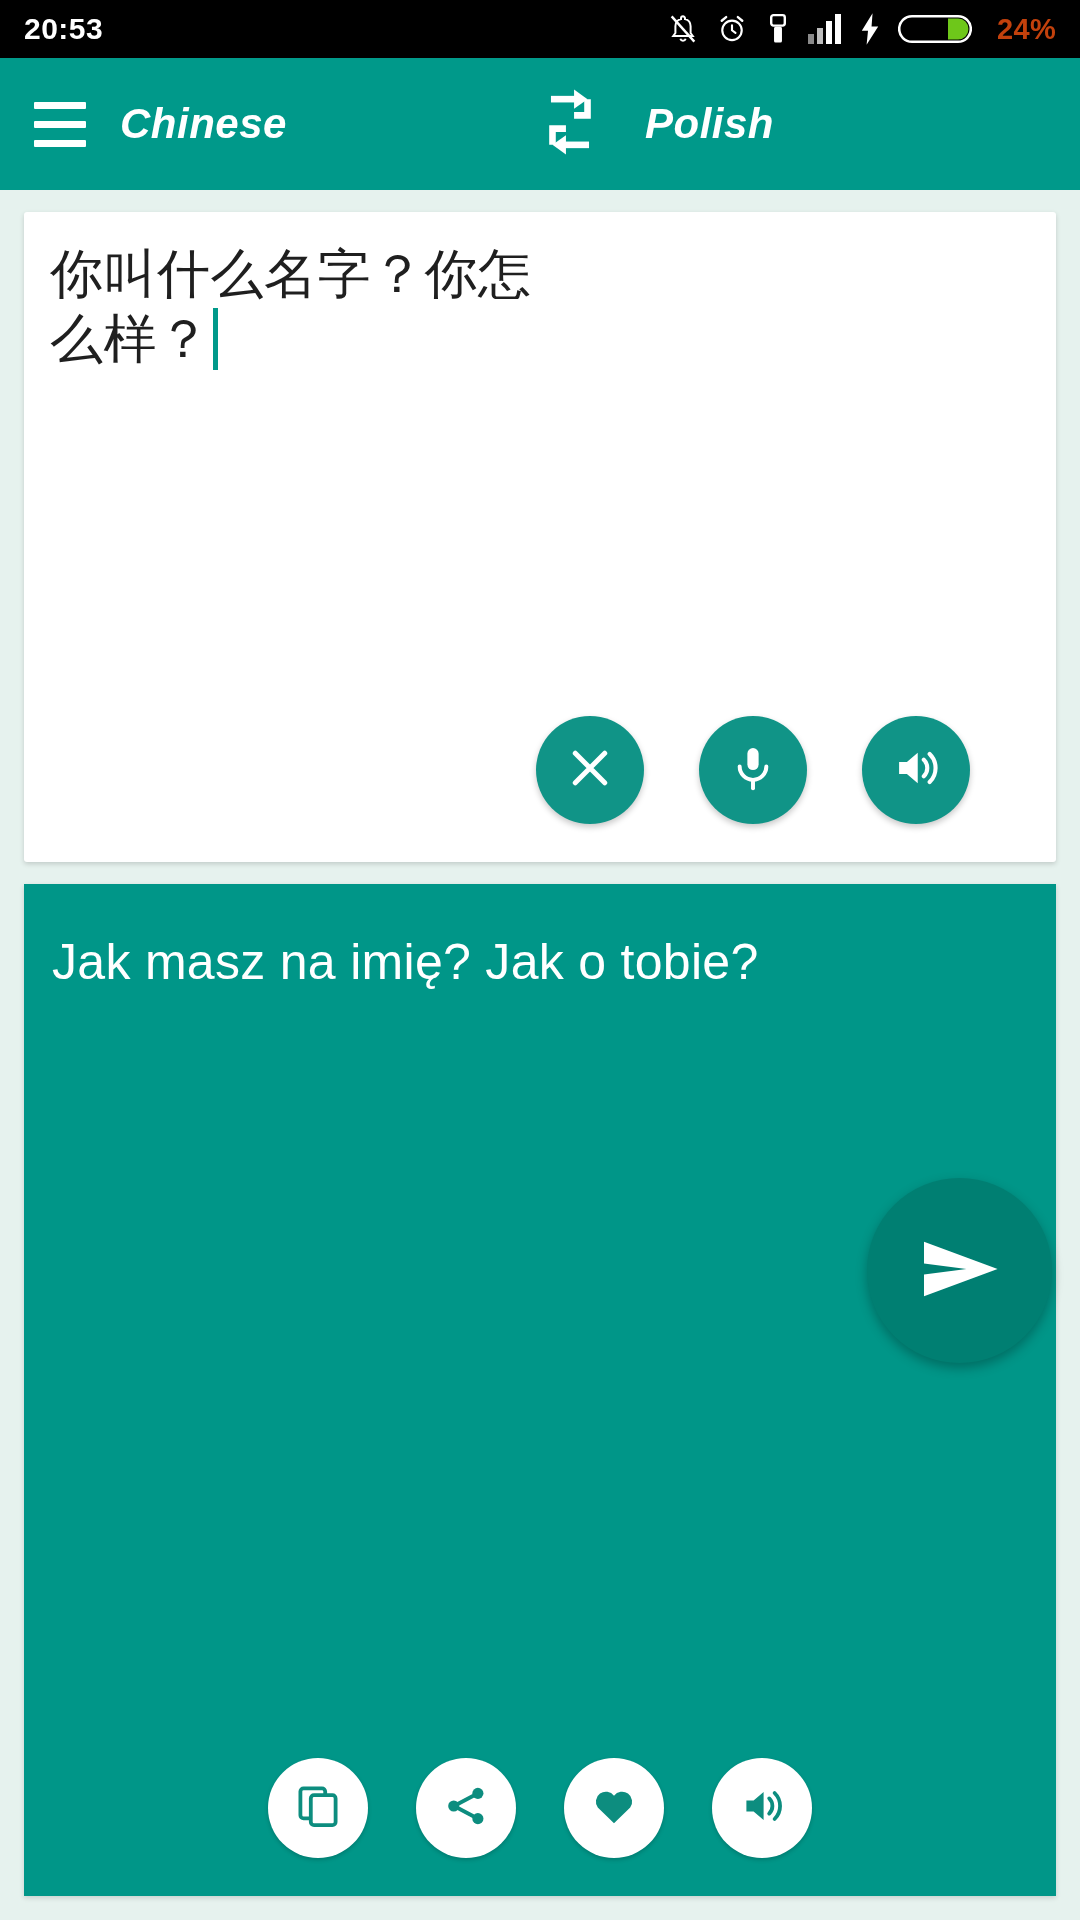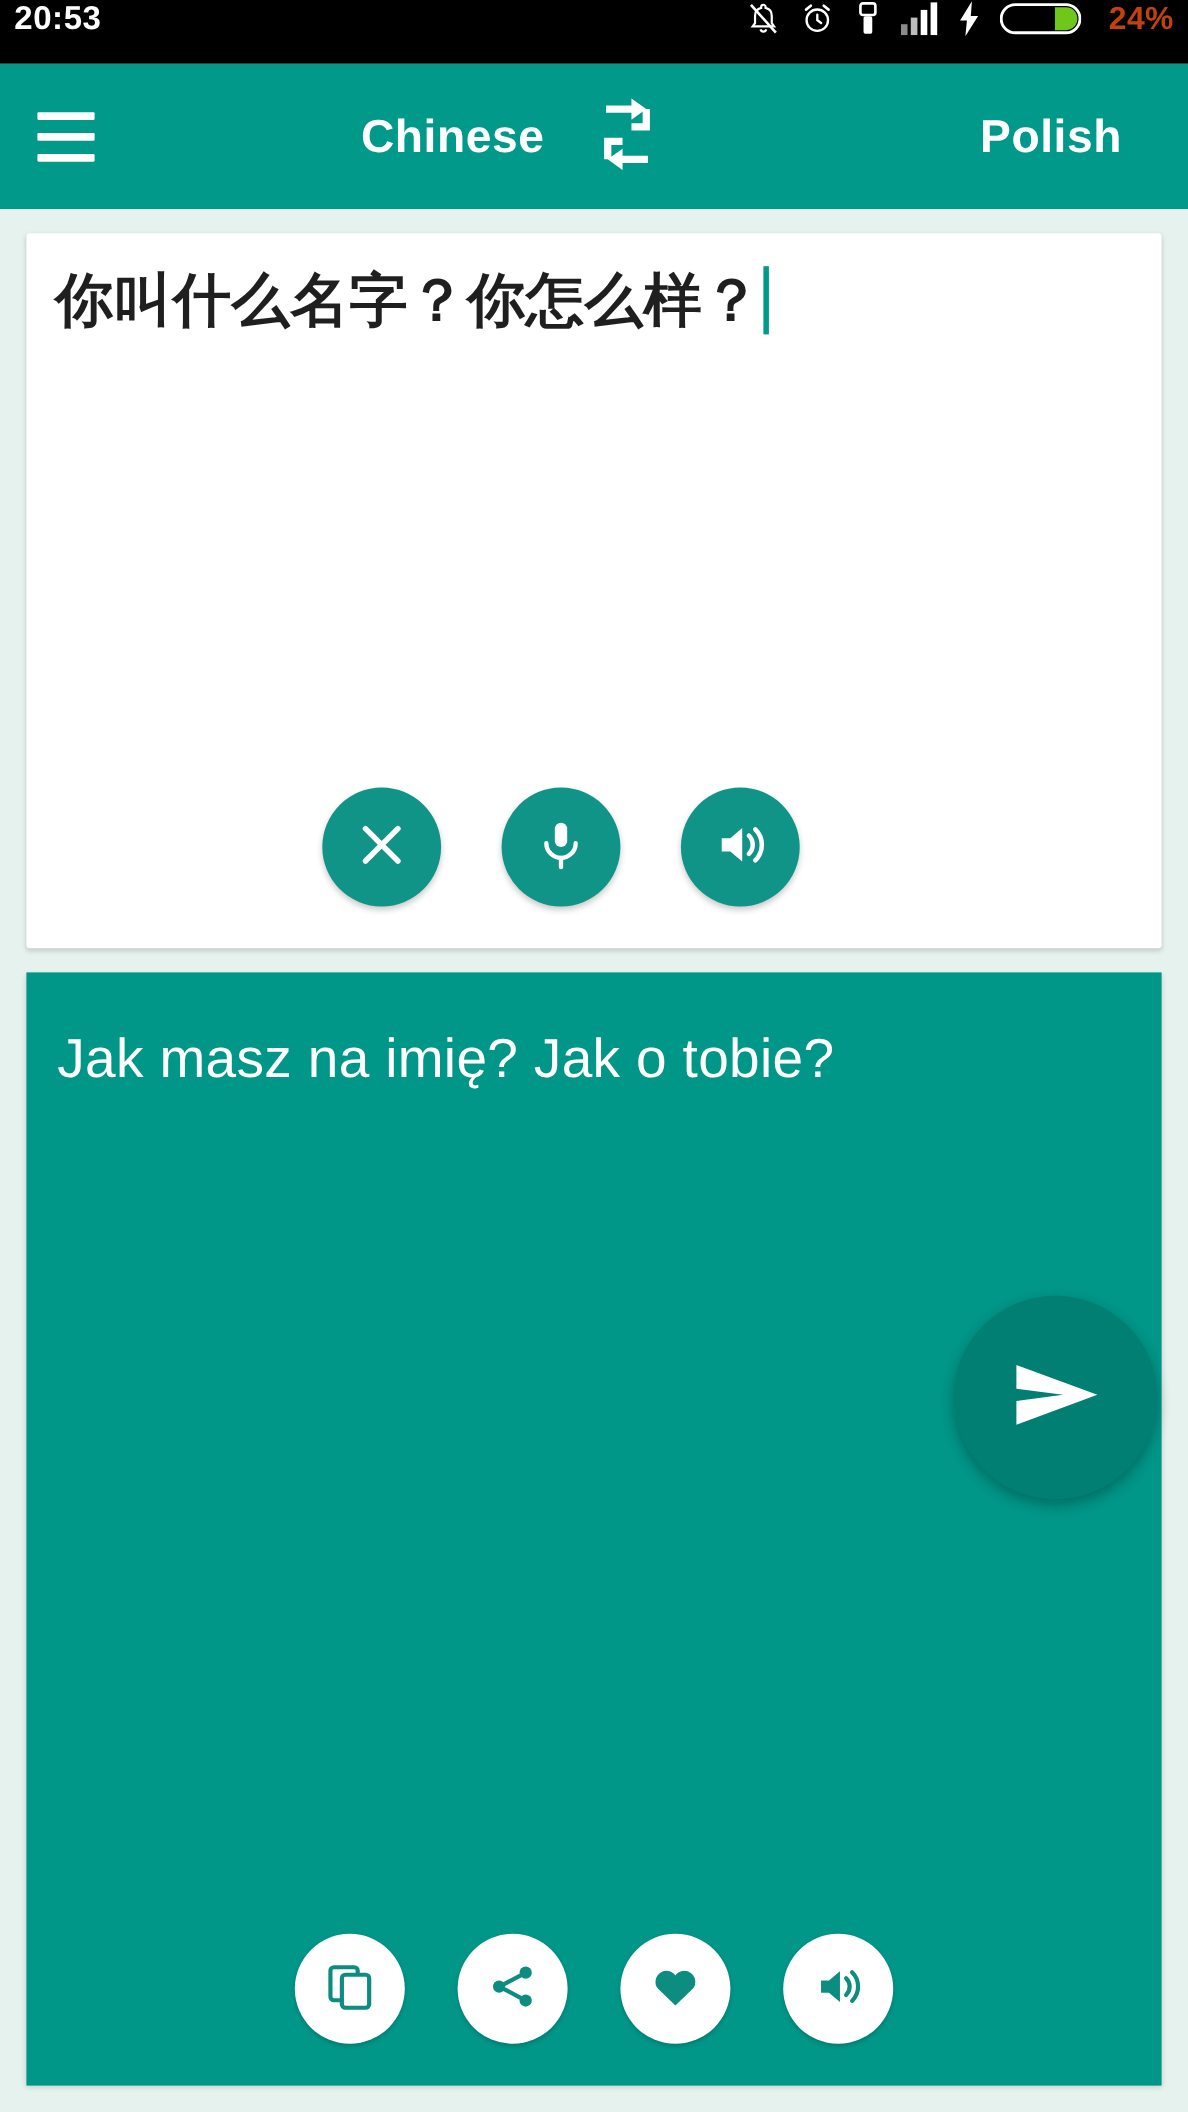--- a/index.html
+++ b/index.html
@@ -19,22 +19,22 @@
     background: #e6f2ee;
     display: flex;
     flex-direction: column;
   }
 
   
   .status-bar {
     height: 58px;
     background: #000000;
     display: flex;
-    align-items: flex-start;
-    padding: 0 13px;
+    align-items: center;
+    padding: 0 24px;
     flex: 0 0 auto;
   }
   .status-clock {
     color: #ffffff;
     font-size: 30px;
     font-weight: bold;
     letter-spacing: 0.5px;
   }
   .status-spacer { flex: 1 1 auto; }
   .status-icons {
@@ -75,26 +75,27 @@
     gap: 12px;
   }
   .hamburger span {
     display: block;
     height: 7px;
     background: #ffffff;
     border-radius: 1px;
   }
   .lang-btn {
     flex: 1 1 0;
-    text-align: right;
+    text-align: left;
     color: #ffffff;
     font-size: 42px;
     font-weight: bold;
     cursor: pointer;
     letter-spacing: 0.5px;
+    font-style: italic;
   }
   .swap-btn {
     width: 150px;
     display: flex;
     align-items: center;
     justify-content: center;
     cursor: pointer;
   }
   .appbar-endpad { width: 60px; }
 
@@ -110,22 +111,21 @@
 
   
   .source-card {
     position: relative;
     background: #ffffff;
     height: 650px;
     border-radius: 3px;
     box-shadow: 0 2px 5px rgba(0,0,0,0.16);
     padding: 30px 26px 0 26px;
     display: flex;
-    flex-direction: column;
-    font-weight: bold;
+    flex-direction: row;
   }
   .source-text {
     font-size: 53px;
     color: #1f1f1f;
     line-height: 1.22;
     letter-spacing: 0.5px;
     position: relative;
     display: inline-block;
     white-space: pre-wrap;
     word-break: break-word;

